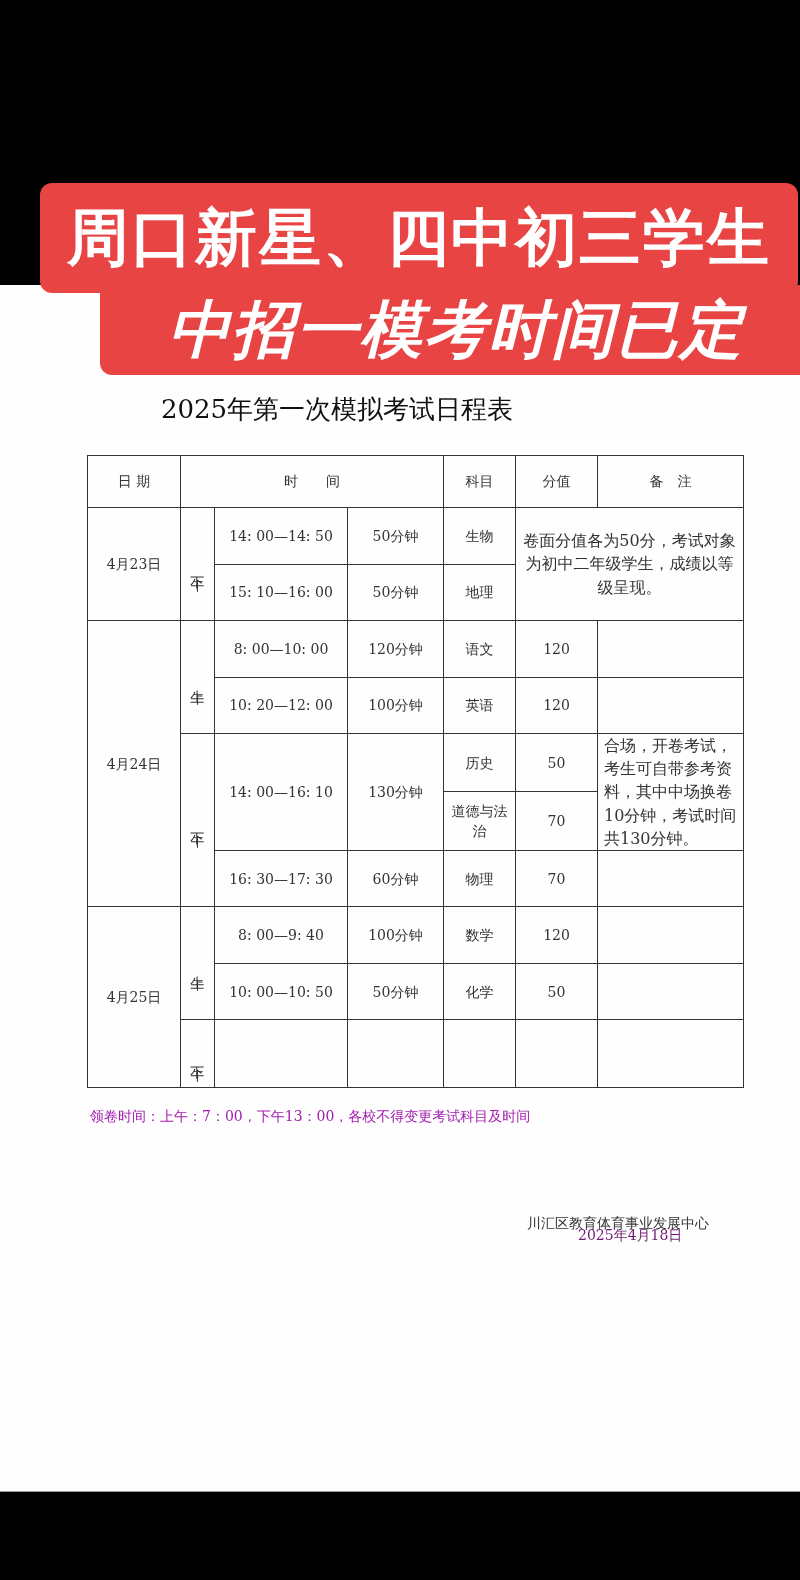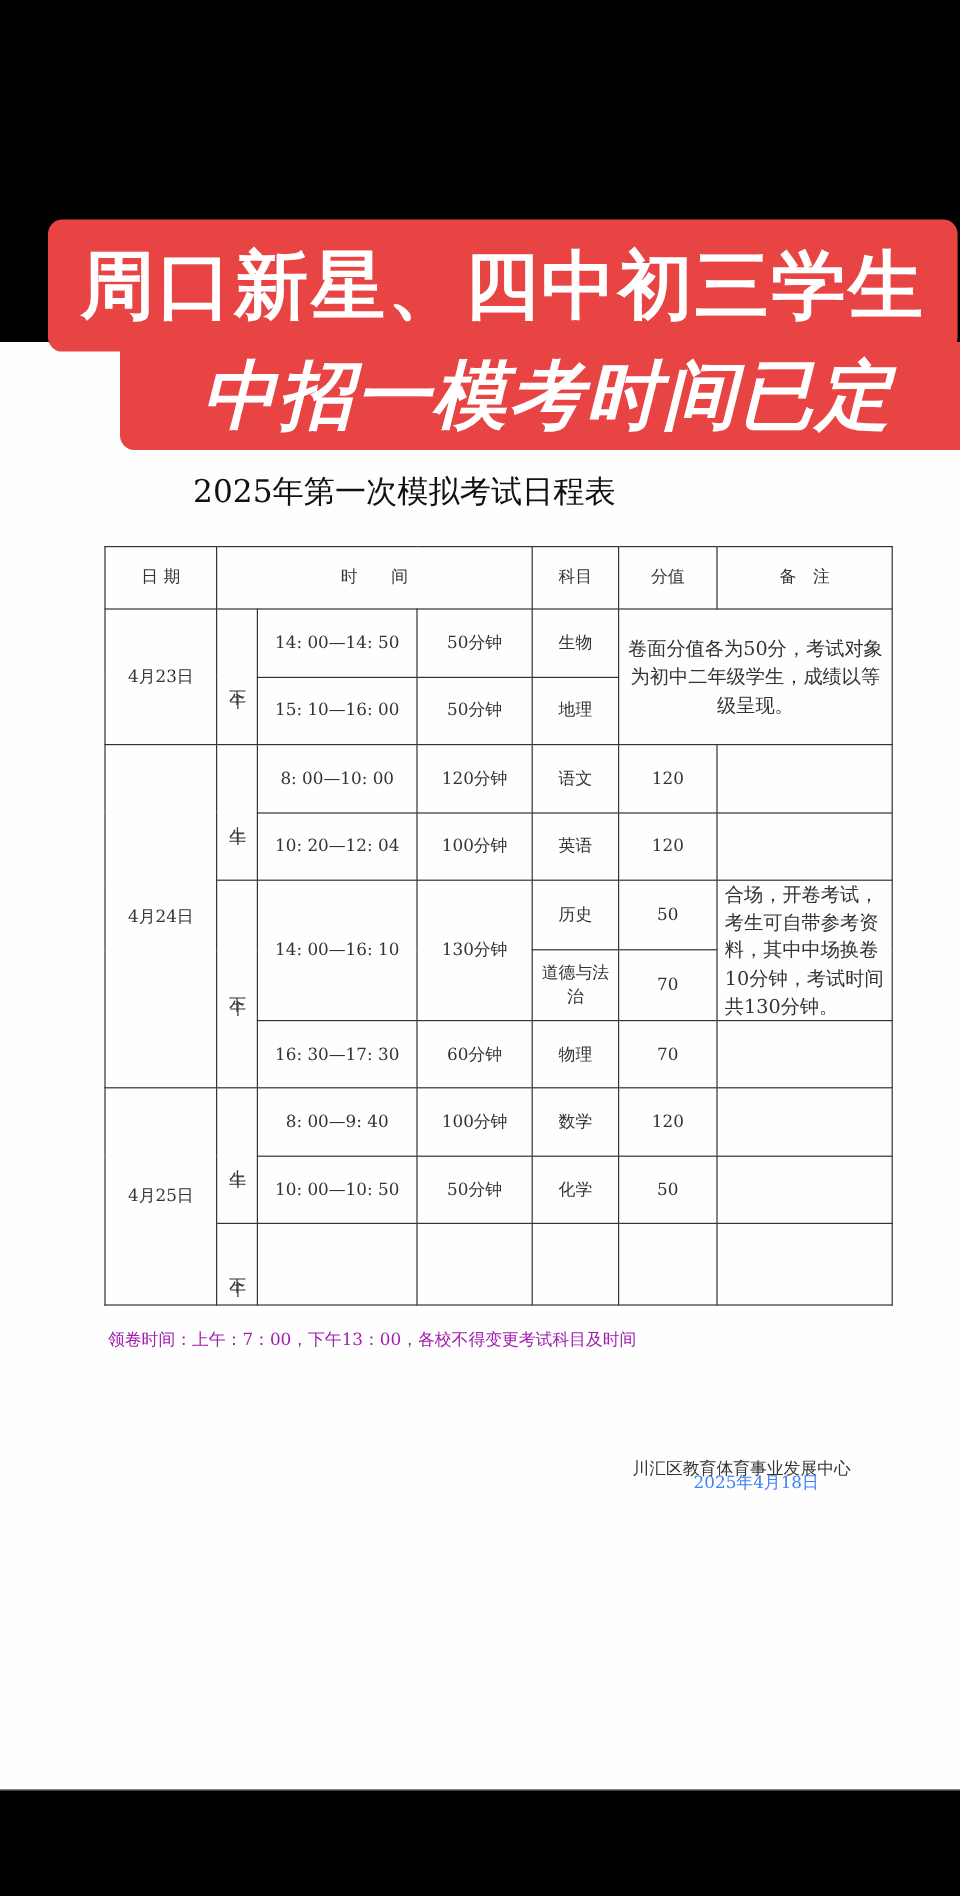--- a/index.html
+++ b/index.html
@@ -17,21 +17,21 @@
   table.sched { position:absolute; left:87px; top:455px; border-collapse:collapse; table-layout:fixed;
                 font-size:14px; color:#333;padding-left:32px; }
   table.sched td { border:1.5px solid #333; text-align:center; vertical-align:middle; padding:0; line-height:1.45; }
   table.sched tr { height:56.5px; }
   table.sched tr.hdr { height:52px; }
   .half { writing-mode:vertical-rl; text-orientation:upright; letter-spacing:2px; }
   .note { text-align:left !important; padding:0 6px !important; font-size:16px; line-height:1.45; }
   .note.c { text-align:center !important; }
   .footer-note { position:absolute; left:90px; top:1108px; font-size:14px; color:#a21caf; }
   .issuer { position:absolute; left:527px; top:1195px; font-size:14px; color:#333;margin-top:20px; }
-  .issue-date { position:absolute; left:578px; top:1227px; font-size:14px; color:#3b82f6; }
+  .issue-date { position:absolute; left:578px; top:1227px; font-size:14px; color:#701a75; }
 </style>
 </head>
 <body>
 
 <div class="top-black"></div>
 
 <div class="banner l1">周口新星、四中初三学生</div>
 <div class="banner l2">中招一模考时间已定</div>
 
 <div class="doc-title">2025年第一次模拟考试日程表</div>
@@ -72,21 +72,21 @@
   <tr>
     <td rowspan="5">4月24日</td>
     <td rowspan="2"><span class="half">上午</span></td>
     <td>8: 00—10: 00</td>
     <td>120分钟</td>
     <td>语文</td>
     <td>120</td>
     <td></td>
   </tr>
   <tr>
-    <td>10: 20—12: 04</td>
+    <td>10: 20—12: 00</td>
     <td>100分钟</td>
     <td>英语</td>
     <td>120</td>
     <td></td>
   </tr>
   <tr>
     <td rowspan="3"><span class="half">下午</span></td>
     <td rowspan="2">14: 00—16: 10</td>
     <td rowspan="2">130分钟</td>
     <td>历史</td>

